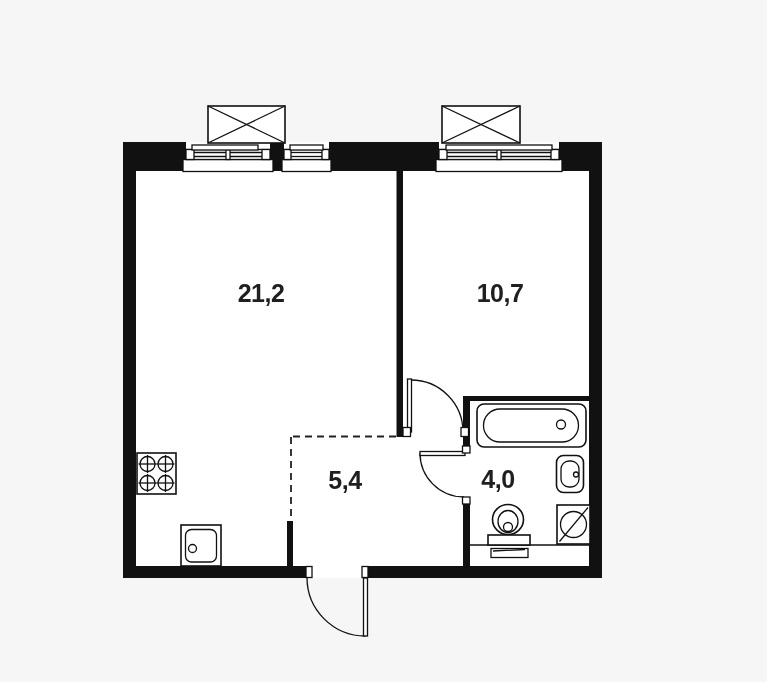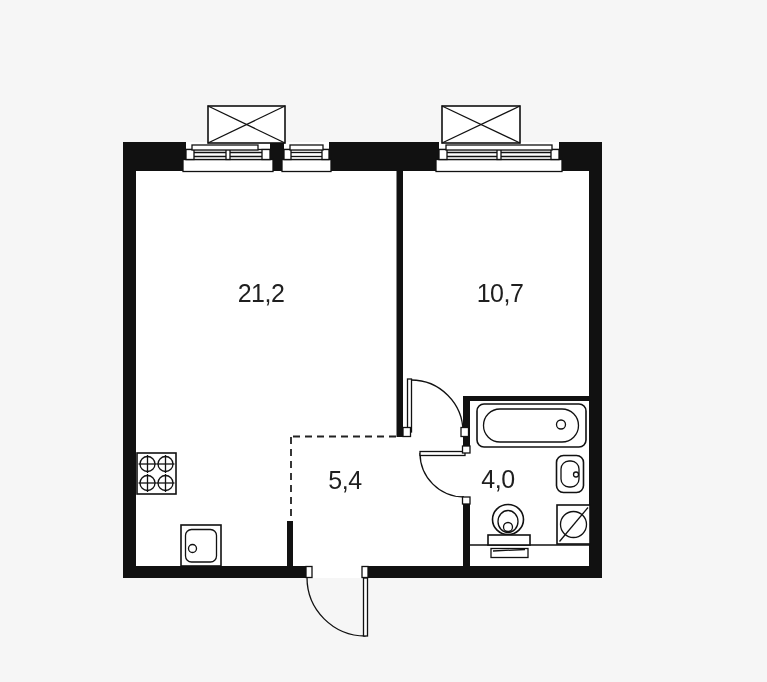--- a/index.html
+++ b/index.html
@@ -1,17 +1,17 @@
 <!DOCTYPE html>
 <html><head>
 <meta charset="utf-8">
 <style>
   html,body{margin:0;padding:0;}
   body{background:#f6f6f6;font-family:"Liberation Sans",sans-serif;}
-  .canvas{position:relative;width:767px;height:682px;background:#f6f6f6;overflow:hidden;}
+  .canvas{position:relative;width:767px;height:682px;background:#f6f6f6;overflow:hidden;font-weight:bold;}
   svg{display:block;}
   .wall{fill:#111111;stroke:none;}
   .ww{fill:#ffffff;stroke:#111111;stroke-width:1.6;}
   .wwthin{fill:#ffffff;stroke:#111111;stroke-width:1.3;}
   .lnthin{stroke:#111111;stroke-width:1.3;fill:none;}
   .dash{stroke:#222222;stroke-width:1.8;fill:none;stroke-dasharray:7 5;}
   .roomfill{fill:#ffffff;stroke:none;}
   .area-label{font-family:"Liberation Sans",sans-serif;font-size:25px;fill:#1f1f1f;letter-spacing:-0.5px;text-anchor:middle;}
 </style>
 </head>

